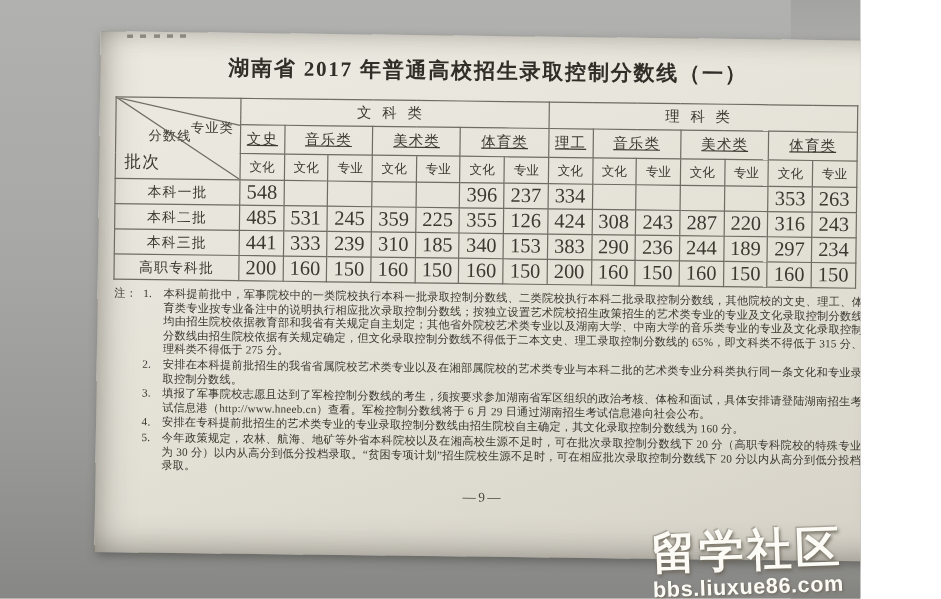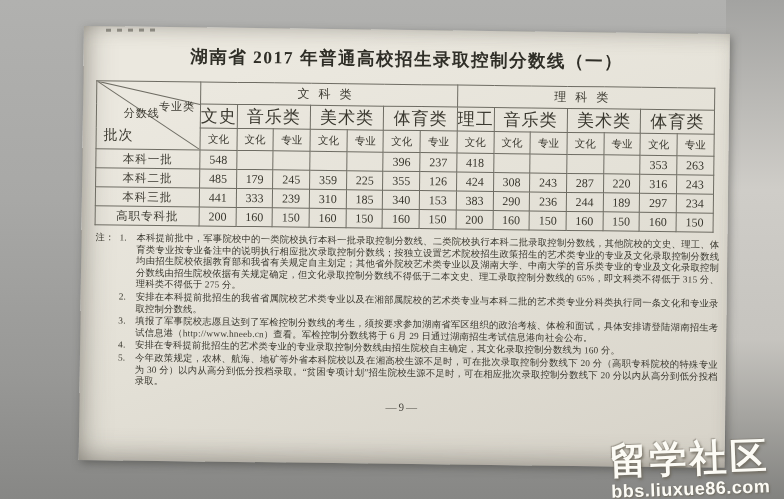--- a/index.html
+++ b/index.html
@@ -1,21 +1,21 @@
 <!DOCTYPE html>
 <html><head>
 <meta charset="utf-8">
 <style>
   html,body{margin:0;padding:0;}
   body{
     width:784px;height:499px;overflow:hidden;
     font-family:"Liberation Serif","DejaVu Serif",serif;
   }
   .photo{
-    position:relative;width:784px;height:499px;overflow:hidden;
+    position:relative;width:717px;height:499px;overflow:hidden;
     background:linear-gradient(180deg,#b1b1af 0%,#a8a8a6 40%,#989896 75%,#878785 100%);
   }
   .bg-strip{
     position:absolute;right:0;top:0;width:58px;height:100%;
     background:linear-gradient(180deg,#a3a3a1 0%,#cfcdc8 38%,#c6c4bf 68%,#82827f 100%);
   }
   .paper{
     position:absolute;left:84px;top:26px;width:646px;height:434px;
     background:linear-gradient(160deg,#ebe8df 15%,#e3e0d6 55%,#d6d2c8 100%);
     transform:rotate(0.7deg);transform-origin:0 0;
@@ -36,23 +36,23 @@
   }
   table.score-table{
     margin:13px auto 0 13px;border-collapse:collapse;table-layout:fixed;
     width:618px;
   }
   table.score-table td{
     border:1px solid #6e6c63;text-align:center;vertical-align:middle;
     padding:0;color:#3b3930;overflow:hidden;white-space:nowrap;
   }
   td.group-h{height:21px;font-size:12px;letter-spacing:9px;padding-left:9px;}
-  td.sub-h{height:23px;font-size:17px;letter-spacing:1px;}
+  td.sub-h{height:23px;font-size:12px;letter-spacing:1px;text-decoration:underline;}
   td.leaf-h{height:21px;font-size:10.5px;}
-  td.val{height:18px;font-size:12px;}
+  td.val{height:18px;font-size:17px;}
   td.rowlab{font-size:11.5px;letter-spacing:1px;}
   td.corner{position:relative;padding:0;}
   .corner-svg{position:absolute;left:0;top:0;width:100%;height:100%;}
   .corner-top{position:absolute;top:17px;right:5px;font-size:11px;letter-spacing:1px;}
   .corner-mid{position:absolute;top:36%;left:26%;font-size:11px;letter-spacing:1px;}
   .corner-bot{position:absolute;bottom:4px;left:7px;font-size:14px;letter-spacing:1px;}
   .notes{
     margin:7px 8px 0 14px;font-size:9.3px;line-height:11.6px;color:#3a382f;
     letter-spacing:.2px;
   }
@@ -135,32 +135,32 @@
       </tr>
       <tr>
         <td class="val rowlab">本科一批</td>
         <td class="val">548</td>
         <td class="val"></td>
         <td class="val"></td>
         <td class="val"></td>
         <td class="val"></td>
         <td class="val">396</td>
         <td class="val">237</td>
-        <td class="val">418</td>
+        <td class="val">334</td>
         <td class="val"></td>
         <td class="val"></td>
         <td class="val"></td>
         <td class="val"></td>
         <td class="val">353</td>
         <td class="val">263</td>
       </tr>
       <tr>
         <td class="val rowlab">本科二批</td>
         <td class="val">485</td>
-        <td class="val">179</td>
+        <td class="val">531</td>
         <td class="val">245</td>
         <td class="val">359</td>
         <td class="val">225</td>
         <td class="val">355</td>
         <td class="val">126</td>
         <td class="val">424</td>
         <td class="val">308</td>
         <td class="val">243</td>
         <td class="val">287</td>
         <td class="val">220</td>

